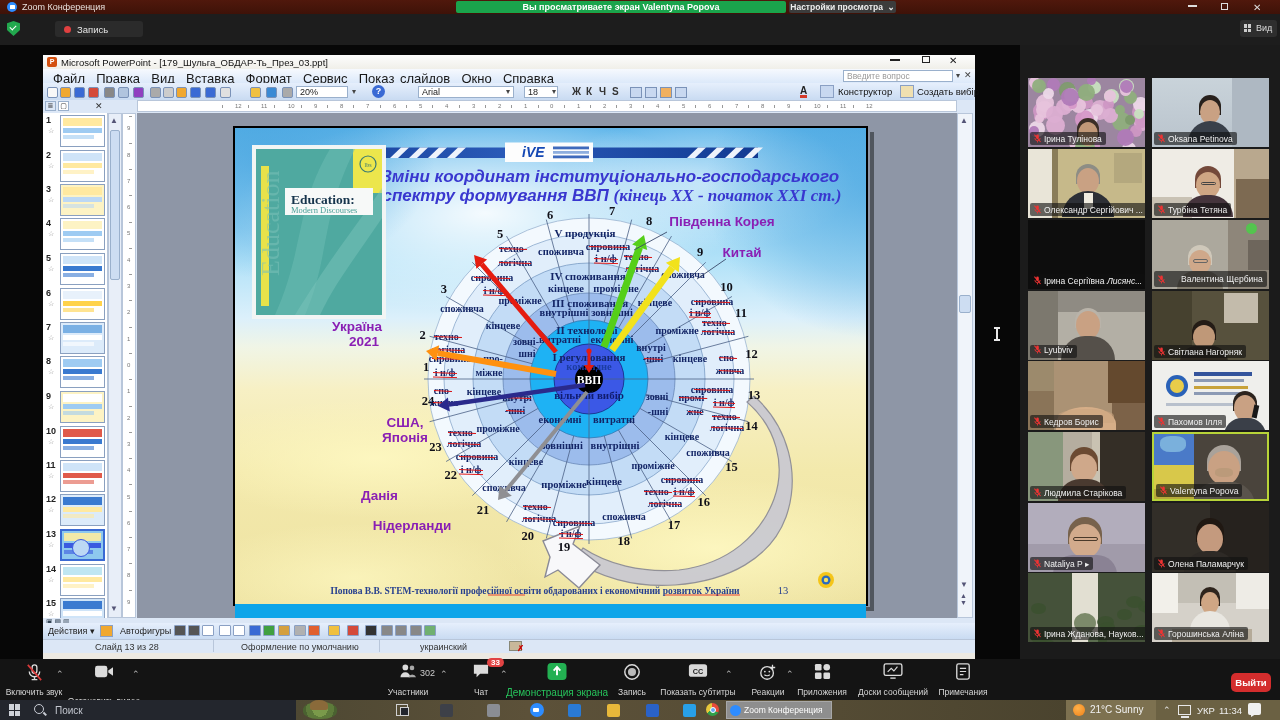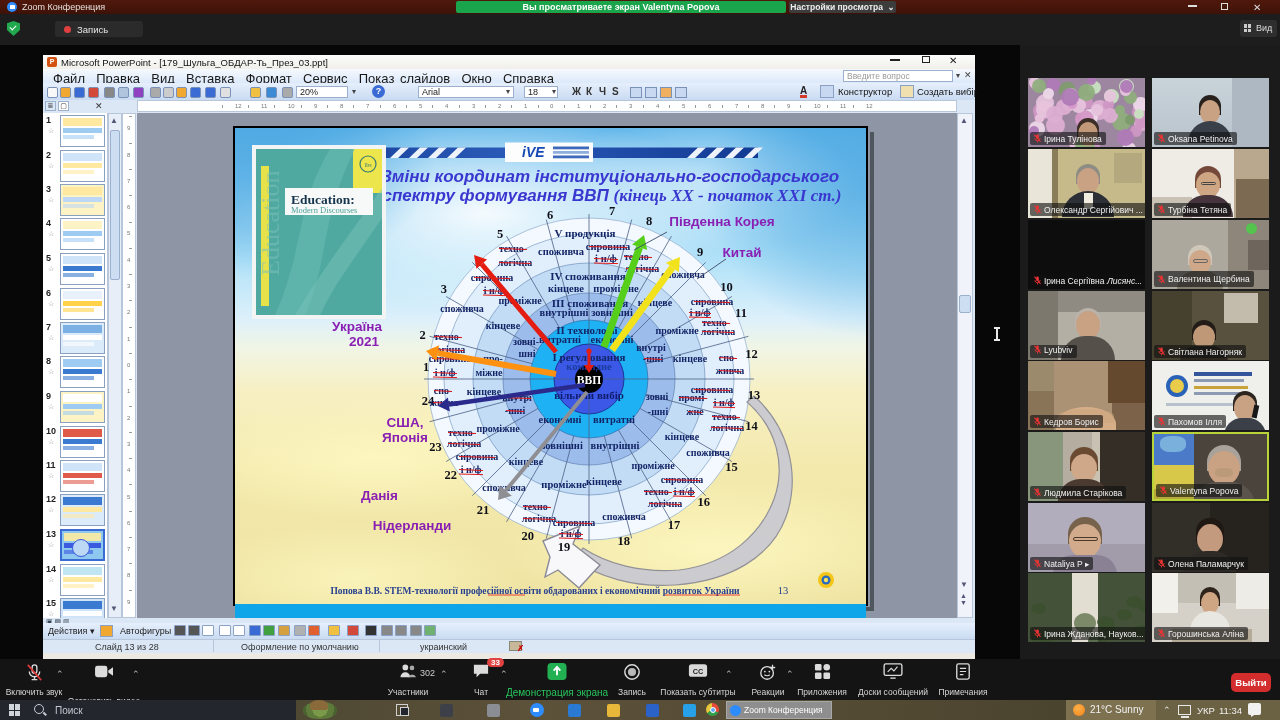--- a/index.html
+++ b/index.html
@@ -768,21 +768,21 @@
   </div>
 <div style="position:absolute;left:1152px;top:220px;width:117px;height:69px;overflow:hidden;box-sizing:border-box;background:#111">
     <div style="position:absolute;inset:0;background:linear-gradient(90deg,#aca89d 0 65%,#948c81 65% 100%)"></div>
     <div style="position:absolute;left:76px;top:0;width:41px;height:69px;background:#8e867a"></div>
     <div style="position:absolute;left:94px;top:3px;width:11px;height:11px;border-radius:50%;background:#54c44e"></div>
     <div style="position:absolute;left:96px;top:20px;width:21px;height:30px;background:#6e665c"></div>
     <div style="position:absolute;left:36px;top:25px;width:24px;height:20px;border-radius:13px 13px 0 0;background:#cfc8ba"></div>
     <div style="position:absolute;left:37px;top:30px;width:22px;height:24px;border-radius:50%;background:#cfa88a"></div>
     <div style="position:absolute;left:25px;top:51px;width:46px;height:18px;border-radius:23px 23px 0 0;background:#837d6f"></div>
     <div style="position:absolute;left:41px;top:39px;width:15px;height:4px;border:1px solid #666;border-radius:2px"></div>
-    <div style="position:absolute;left:2px;bottom:2px;height:13px;background:rgba(16,16,16,0.62);border-radius:2px;display:flex;align-items:center;padding:8px 4px;gap:3px">
+    <div style="position:absolute;left:2px;bottom:2px;height:13px;background:rgba(16,16,16,0.62);border-radius:2px;display:flex;align-items:center;padding:8px 4px;gap:16px">
       <svg width="7" height="9" viewBox="0 0 8 10">
         <rect x="2.5" y="0.5" width="3" height="5" rx="1.5" fill="#e33"></rect>
         <path d="M1,4.5 a3,3 0 0 0 6,0 M4,7.5 l0,2" stroke="#e33" stroke-width="1" fill="none"></path>
         <line x1="0.5" y1="0.5" x2="7.5" y2="9" stroke="#e33" stroke-width="1.2"></line>
       </svg>
       <span style="font-size:8.5px;color:#f0f0f0;white-space:nowrap">Валентина Щербина</span>
     </div>
   </div>
 <div style="position:absolute;left:1028px;top:291px;width:117px;height:69px;overflow:hidden;box-sizing:border-box;background:#111">
     <div style="position:absolute;inset:0;background:linear-gradient(180deg,#8f8b83 0 30%,#b3afa5 30% 100%)"></div>

